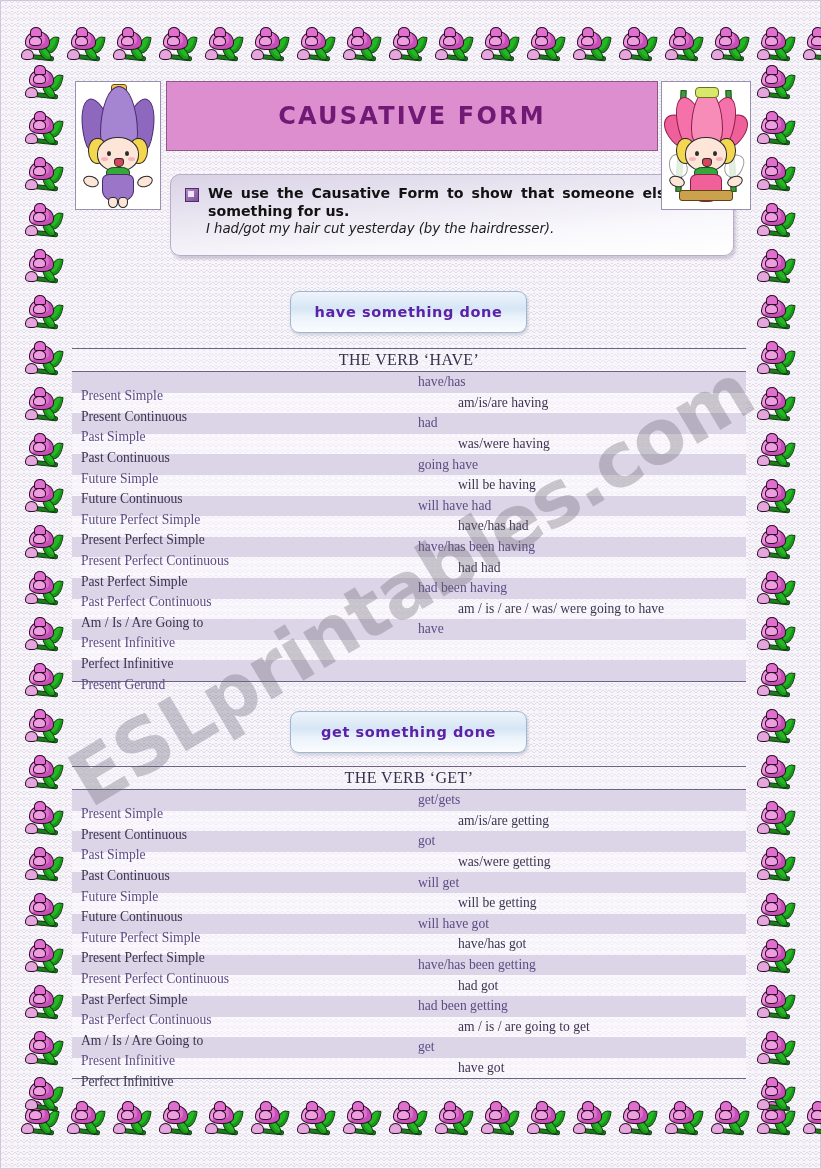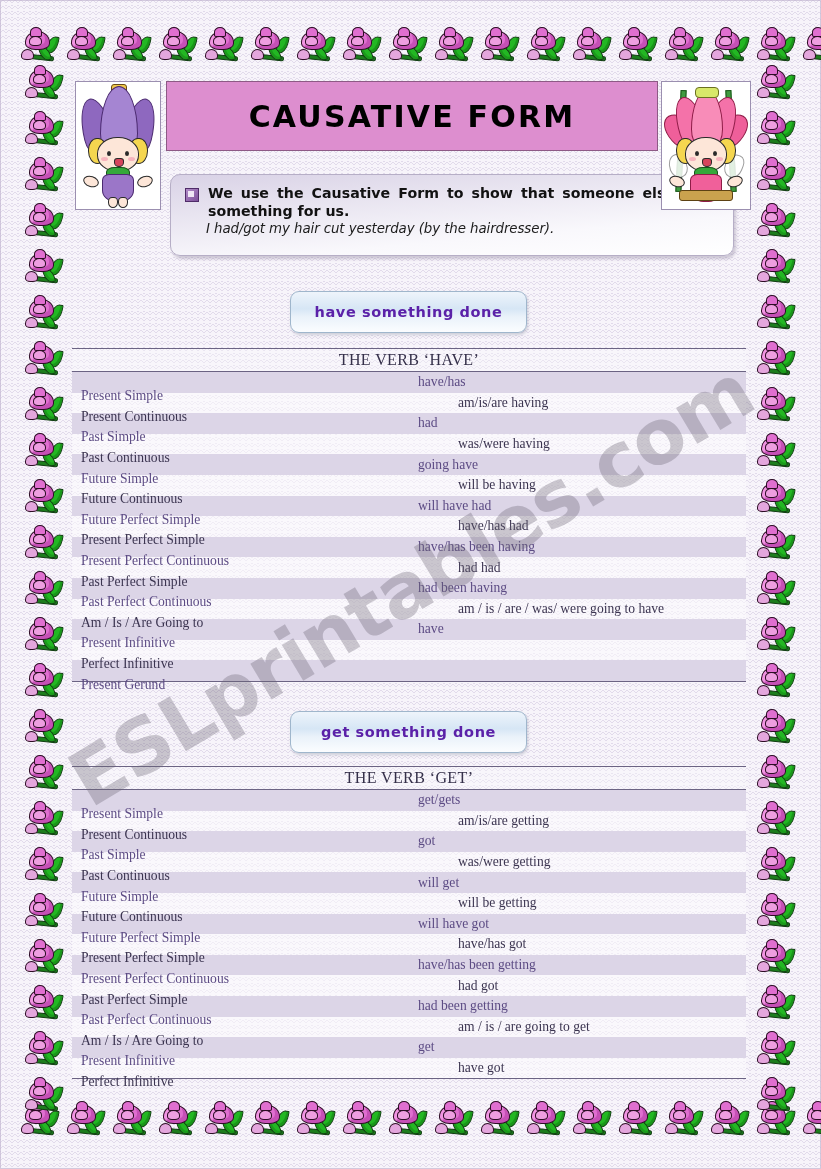--- a/index.html
+++ b/index.html
@@ -205,23 +205,23 @@
     left: 166px; top: 81px;
     width: 490px; height: 68px;
     background: #dd8ecf;
     border: 1px solid #8d5a85;
     display: flex; align-items: center; justify-content: center;
     z-index: 5;
   }
   #title-band .title-text {
     font-family: "DejaVu Sans", sans-serif;
     font-weight: bold;
-    font-size: 30px;
+    font-size: 24px;
     letter-spacing: 2.2px;
-    color: #000000;
+    color: #701a75;
   }
 
   
   #callout {
     position: absolute;
     left: 170px; top: 174px;
     width: 564px; height: 82px;
     background: linear-gradient(175deg, #d9d2e6 0%, #e8e4f0 32%, #f9f8fc 70%, #ffffff 100%);
     border: 1px solid #b6aec6;
     border-radius: 10px;

